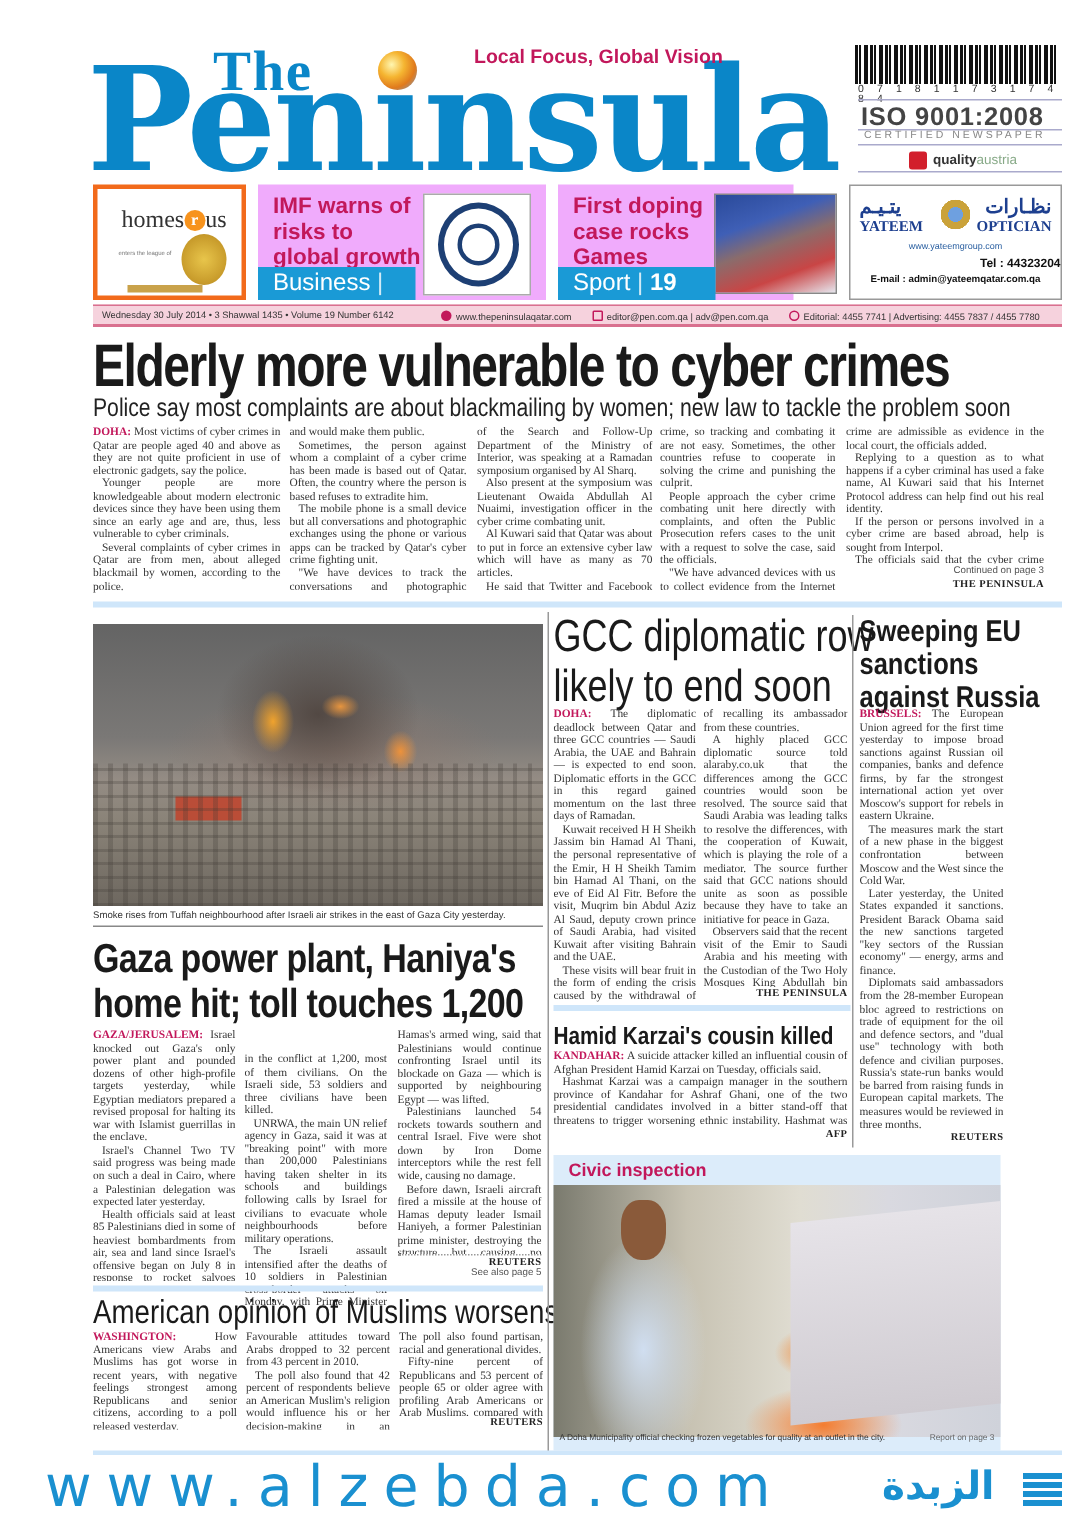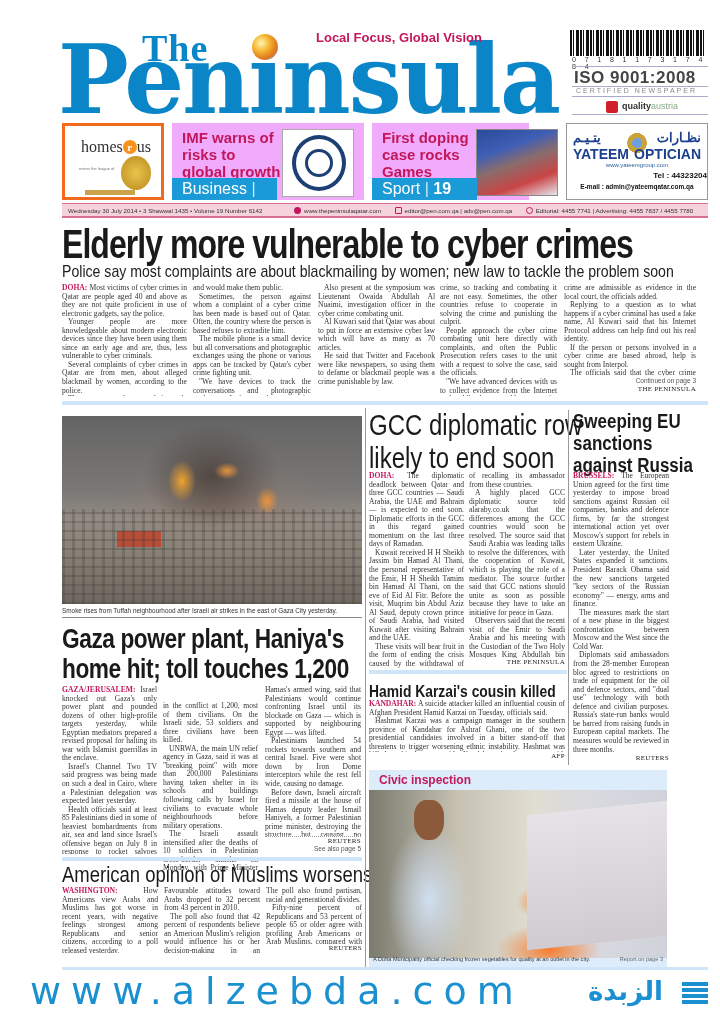--- a/index.html
+++ b/index.html
@@ -42,21 +42,21 @@
   .imf .seal { position:absolute; left: 110px; top: 6px; width: 72px; height: 68px; background:#fff; border: 1px solid #aaa; }
   .imf .seal .ring { position:absolute; left: 9px; top: 5px; width: 54px; height: 56px; border-radius:50%; border: 4px solid #1d3f74; }
   .imf .seal .inner { position:absolute; left: 22px; top: 19px; width: 28px; height: 28px; border-radius:50%; border: 3px solid #1d3f74; }
   .imf .bar { width: 105px; }
   .sport { left: 372px; width: 157px; }
   .sport .photo { position:absolute; left: 104px; top: 6px; width: 82px; height: 67px;
      background: linear-gradient(160deg, #2a4a9a 0%, #3f5fb6 30%, #8a6c6c 50%, #c94545 75%, #e6e6ee 100%); border:1px solid #888; }
   .sport .bar { width: 105px; }
   .yateem { left: 566px; top: 123px; width: 142px; height: 77px; border: 1px solid #999; background: #fff; }
   .yateem .ar { position:absolute; top: 6px; left: 6px; right: 6px; font-size: 13px; color:#1d3f8f; font-weight:bold; display:flex; justify-content:space-between; }
-  .yateem .en { position:absolute; top: 22px; left: 6px; right: 6px; font-size: 14px; color:#1d3f8f; font-weight:bold; display:flex; justify-content:space-between; font-family:Liberation Sans, sans-serif; }
+  .yateem .en { position:absolute; top: 22px; left: 6px; right: 6px; font-size: 10px; color:#1d3f8f; font-weight:bold; display:flex; justify-content:space-between; font-family:Liberation Serif, serif; }
   .yateem .eye { position:absolute; left: 60px; top: 6px; width: 20px; height: 26px; background: radial-gradient(circle, #6ea0e0 0 30%, #caa23a 31% 60%, #fff 61%); border-radius: 50%; }
   .yateem .web { position:absolute; top: 38px; left: 0; right: 0; text-align:center; font-size: 6px; color:#2a5fa0; }
   .yateem .tel { position:absolute; top: 47px; left: 0; right: 0; text-align:right; font-size: 8px; font-weight:bold; color:#111; font-family:"Liberation Sans",sans-serif; }
   .yateem .mail { position:absolute; top: 59px; left: 0; right: 0; text-align:center; font-size: 6.5px; font-weight:bold; color:#111; font-family:"Liberation Sans",sans-serif; }
 
   
   .strip { left: 62px; top: 203px; width: 646px; height: 15px; background: #f6d2dd; border-top: 1px solid #d9708f; border-bottom: 2px solid #d9708f; font-family: "Liberation Sans", sans-serif; font-size: 6.2px; color:#333; }
   .strip .date { position:absolute; left: 6px; top: 3px; }
   .strip .contact { position:absolute; left: 232px; top: 3px; white-space: nowrap; }
   .strip .ic { display:inline-block; width: 7px; height: 7px; border-radius: 50%; background:#c2185b; vertical-align: -1px; margin: 0 3px 0 0; }
@@ -65,21 +65,21 @@
   .strip .gap { display:inline-block; width: 10px; }
 
   
   .lead-hl { left: 62px; top: 222px; font-size: 40px; font-weight: bold; color: #1a1a1a; font-family: "Liberation Sans", sans-serif; letter-spacing: -1.2px; transform: scaleX(0.80); transform-origin: left top; white-space: nowrap; }
   .lead-sub { left: 62px; top: 262px; font-size: 17px; color: #222; font-family: "Liberation Sans", sans-serif; transform: scaleX(0.83); transform-origin: left top; white-space: nowrap; }
 
   .col { font-family: "Liberation Serif", "DejaVu Serif", serif; font-size: 7.6px; line-height: 8.55px; color: #333; text-align: justify; hyphens: auto; overflow: hidden; }
   .col p { text-indent: 6px; }
   .col p.first { text-indent: 0; }
   .dateline { color: #c2185b; font-weight: bold; }
-  .credit { text-align: right; font-weight: normal; font-size: 7px; letter-spacing: 0.3px; color: #222; }
+  .credit { text-align: right; font-weight: bold; font-size: 7px; letter-spacing: 0.3px; color: #222; }
   .cont { text-align: right; font-size: 6.5px; color: #555; font-family: "Liberation Sans", sans-serif; }
 
   .rule-blue { height: 4px; background: #cfe6fa; }
 
   
   .gaza-photo { left: 62px; top: 416px; width: 300px; height: 188px;
     background:
       radial-gradient(ellipse 20px 30px at 120px 65px, rgba(255,170,40,0.9), transparent 70%),
       radial-gradient(ellipse 18px 12px at 165px 55px, rgba(255,160,60,0.85), transparent 70%),
       radial-gradient(ellipse 16px 20px at 205px 85px, rgba(255,150,50,0.85), transparent 70%),
@@ -204,20 +204,21 @@
   <p>These women threaten their male targets, claiming that they have recorded their conversations and the photographs they have exchanged</p>
 </div>
 <div class="abs col" style="left:193px;top:284px;width:118px;height:112px">
   <p class="first">and would make them public.</p>
   <p>Sometimes, the person against whom a complaint of a cyber crime has been made is based out of Qatar. Often, the country where the person is based refuses to extradite him.</p>
   <p>The mobile phone is a small device but all conversations and photographic exchanges using the phone or various apps can be tracked by Qatar's cyber crime fighting unit.</p>
   <p>"We have devices to track the conversations and photographic exchanges. In fact, we have an entire workshop," said Lieutenant Jassem Yusuf Al Kuwari.</p>
 
 </div>
 <div class="abs col" style="left:318px;top:284px;width:117px;height:112px">
+  <p class="first">of the Search and Follow-Up Department of the Ministry of Interior, was speaking at a Ramadan symposium organised by Al Sharq.</p>
   <p>Also present at the symposium was Lieutenant Owaida Abdullah Al Nuaimi, investigation officer in the cyber crime combating unit.</p>
   <p>Al Kuwari said that Qatar was about to put in force an extensive cyber law which will have as many as 70 articles.</p>
   <p>He said that Twitter and Facebook were like newspapers, so using them to defame or blackmail people was a crime punishable by law.</p>
 
 </div>
 <div class="abs col" style="left:440px;top:284px;width:117px;height:112px">
   <p class="first">crime, so tracking and combating it are not easy. Sometimes, the other countries refuse to cooperate in solving the crime and punishing the culprit.</p>
   <p>People approach the cyber crime combating unit here directly with complaints, and often the Public Prosecution refers cases to the unit with a request to solve the case, said the officials.</p>
   <p>"We have advanced devices with us to collect evidence from the Internet and mobile phones, and have an entire Internet division at our unit," said Al Kuwari.</p>
 
@@ -304,22 +305,22 @@
 <div class="abs rule-blue" style="left:369px;top:670px;width:198px"></div>
 
 <div class="abs vrule" style="left:568px;top:410px;height:355px"></div>
 <div class="abs eu-hl">
   <div>Sweeping EU</div>
   <div>sanctions</div>
   <div>against Russia</div>
 </div>
 <div class="abs col" style="left:573px;top:472px;width:96px;height:282px">
   <p class="first"><span class="dateline">BRUSSELS:</span> <span>The European Union agreed for the first time yesterday to impose broad sanctions against Russian oil companies, banks and defence firms, by far the strongest international action yet over Moscow's support for rebels in eastern Ukraine.</span></p>
+  <p>The measures mark the start of a new phase in the biggest confrontation between Moscow and the West since the Cold War.</p>
   <p>Later yesterday, the United States expanded it sanctions. President Barack Obama said the new sanctions targeted "key sectors of the Russian economy" — energy, arms and finance.</p>
-  <p>The measures mark the start of a new phase in the biggest confrontation between Moscow and the West since the Cold War.</p>
   <p>Diplomats said ambassadors from the 28-member European bloc agreed to restrictions on trade of equipment for the oil and defence sectors, and "dual use" technology with both defence and civilian purposes. Russia's state-run banks would be barred from raising funds in European capital markets. The measures would be reviewed in three months.</p>
 
 </div>
 <div class="abs credit col" style="left:573px;top:754px;width:96px;text-align:right">REUTERS</div>
 
 <div class="abs karzai-hl">Hamid Karzai's cousin killed</div>
 <div class="abs col" style="left:369px;top:700px;width:196px;height:52px">
   <p class="first"><span class="dateline">KANDAHAR:</span> <span>A suicide attacker killed an influential cousin of Afghan President Hamid Karzai on Tuesday, officials said.</span></p>
   <p>Hashmat Karzai was a campaign manager in the southern province of Kandahar for Ashraf Ghani, one of the two presidential candidates involved in a bitter stand-off that threatens to trigger worsening ethnic instability. Hashmat was killed at his home outside Kandahar city by a man with explosives hidden in his turban as visitors arrived to celebrate the Eid holiday.</p>
 </div>

